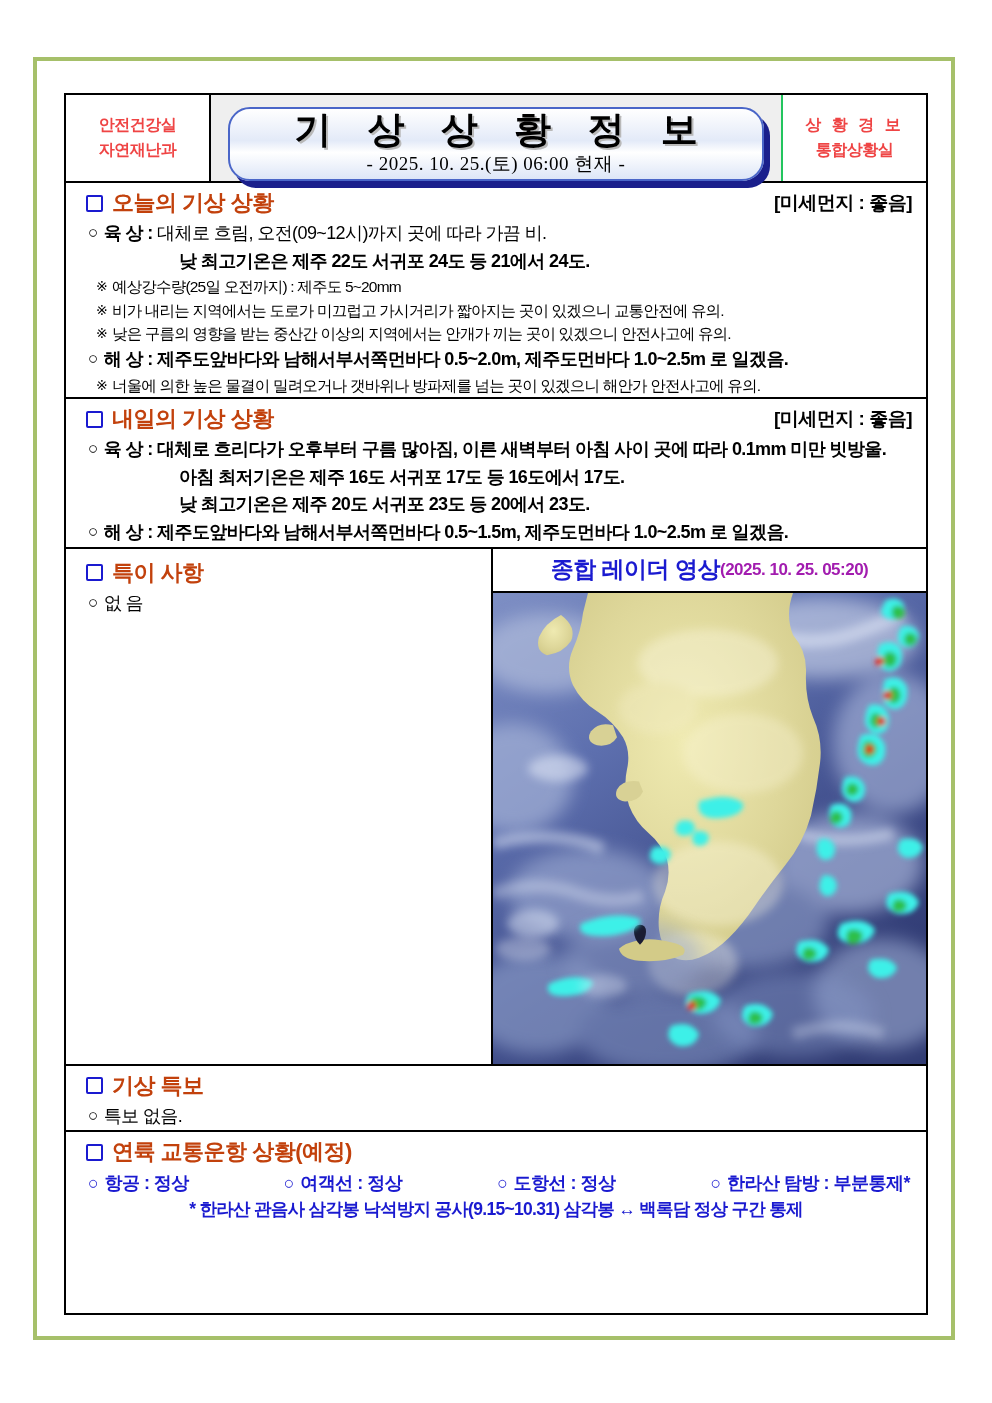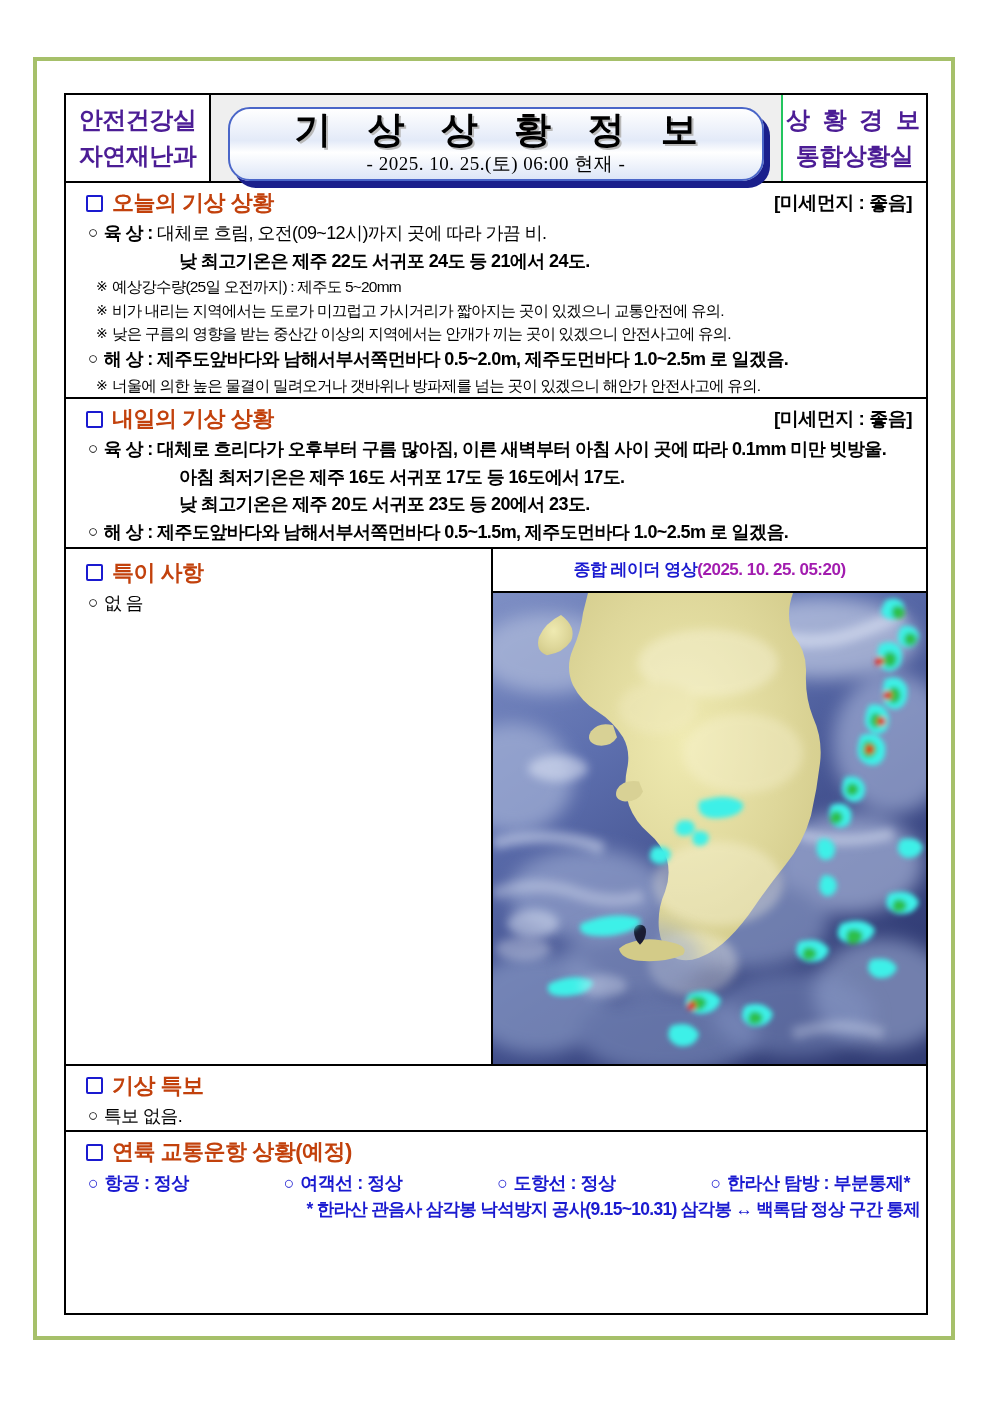--- a/index.html
+++ b/index.html
@@ -47,23 +47,23 @@
     background: #ffffff;
     display: flex;
     flex-direction: column;
     align-items: center;
     justify-content: center;
     gap: 4px;
   }
   .hdr-left { border-right: 2px solid #000000; }
   .hdr-right { border-left: 2px solid #22c55e; }
   .hdr-left div, .hdr-right div {
-    font-size: 24px;
+    font-size: 16px;
     font-weight: bold;
-    color: #4c1d95;
+    color: #ef4444;
     letter-spacing: -0.5px;
     white-space: nowrap;
   }
   .hdr-right .sp { letter-spacing: 3px; }
 
   .hdr-mid {
     flex: 1 1 auto;
     position: relative;
     background: #efefef;
     display: flex;
@@ -182,21 +182,21 @@
   .radar-cap {
     height: 44px;
     display: flex;
     align-items: center;
     justify-content: center;
     border-bottom: 2px solid #000000;
     background: #ffffff;
     white-space: nowrap;
   }
   .radar-cap .t1 {
-    font-size: 17px; font-weight: bold; color: #1a1ad0; letter-spacing: -0.5px;
+    font-size: 23px; font-weight: bold; color: #1a1ad0; letter-spacing: -0.5px;
   }
   .radar-cap .t2 {
     font-size: 17px; font-weight: bold; color: #a21caf; letter-spacing: -0.5px;
   }
   .radar-wrap {
     flex: 1 1 auto;
     position: relative;
     overflow: hidden;
     background: #41518f;
   }
@@ -208,21 +208,21 @@
     align-items: center;
     justify-content: space-between;
     padding: 2px 16px 0 22px;
     font-size: 18px;
     font-weight: bold;
     color: #1a1ad0;
     letter-spacing: -0.5px;
   }
   .trans-item { display: flex; align-items: center; gap: 6px; white-space: nowrap; }
   .trans-foot {
-    text-align: right;
+    text-align: center;
     font-size: 17.5px;
     font-weight: bold;
     color: #1a1ad0;
     letter-spacing: -0.7px;
     padding: 2px 6px 7px 6px;
   }
 </style>
 </head>
 <body>
 

